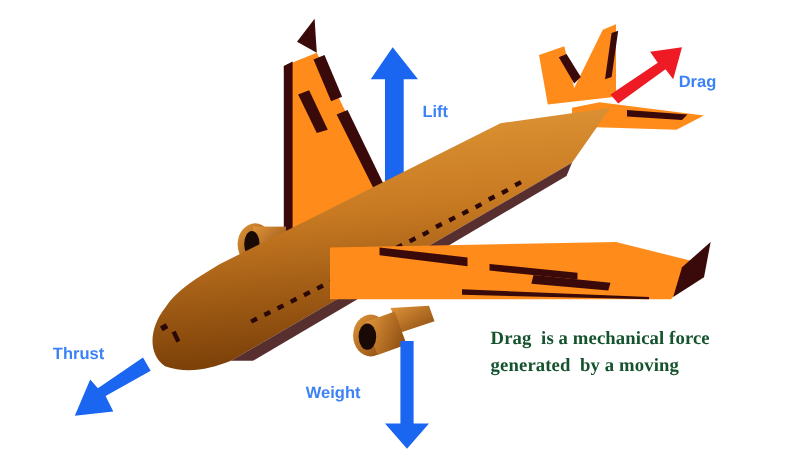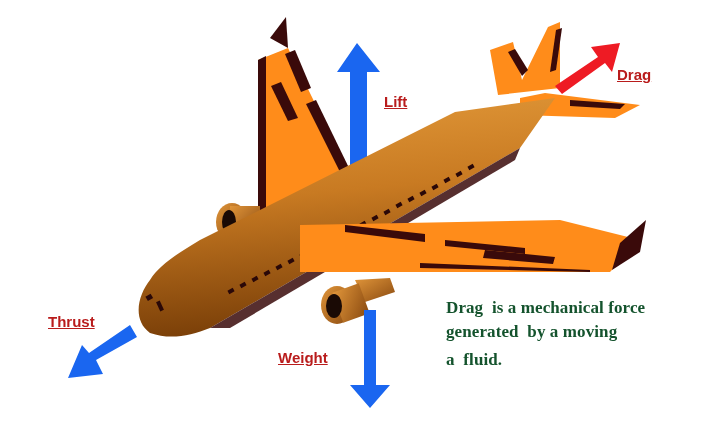--- a/index.html
+++ b/index.html
@@ -2,24 +2,23 @@
 <html><head>
   <meta charset="utf-8">
   <style>
     html, body { margin: 0; padding: 0; background: #ffffff; }
     .stage { position: relative; width: 714px; height: 423px; overflow: hidden; background: #ffffff; }
     svg { position: absolute; left: 0; top: 0; }
     .label {
       position: absolute;
       font-family: "Liberation Sans", sans-serif;
       font-weight: bold;
-      color: #b91c1c;
+      color: #3b82f6;
       font-size: 15px;
       white-space: nowrap;
-      text-decoration: underline;
     }
     .desc {
       position: absolute;
       left: 446px; top: 296px;
       font-family: Liberation Serif, serif;
       font-weight: bold;
       color: #14532d;
       font-size: 17px;
       line-height: 24px;
       letter-spacing: 0.1px;
@@ -134,15 +133,14 @@
   </svg>
 
   <div class="label" style="left:384px; top:93px;">Lift</div>
   <div class="label" style="left:617px; top:66px;">Drag</div>
   <div class="label" style="left:48px; top:313px;">Thrust</div>
   <div class="label" style="left:278px; top:349px;">Weight</div>
 
   <div class="desc">
     <div>Drag  is a mechanical force</div>
     <div>generated  by a moving</div>
-    <div class="last">a  fluid.</div>
   </div>
 </div>
 
 </body></html>

